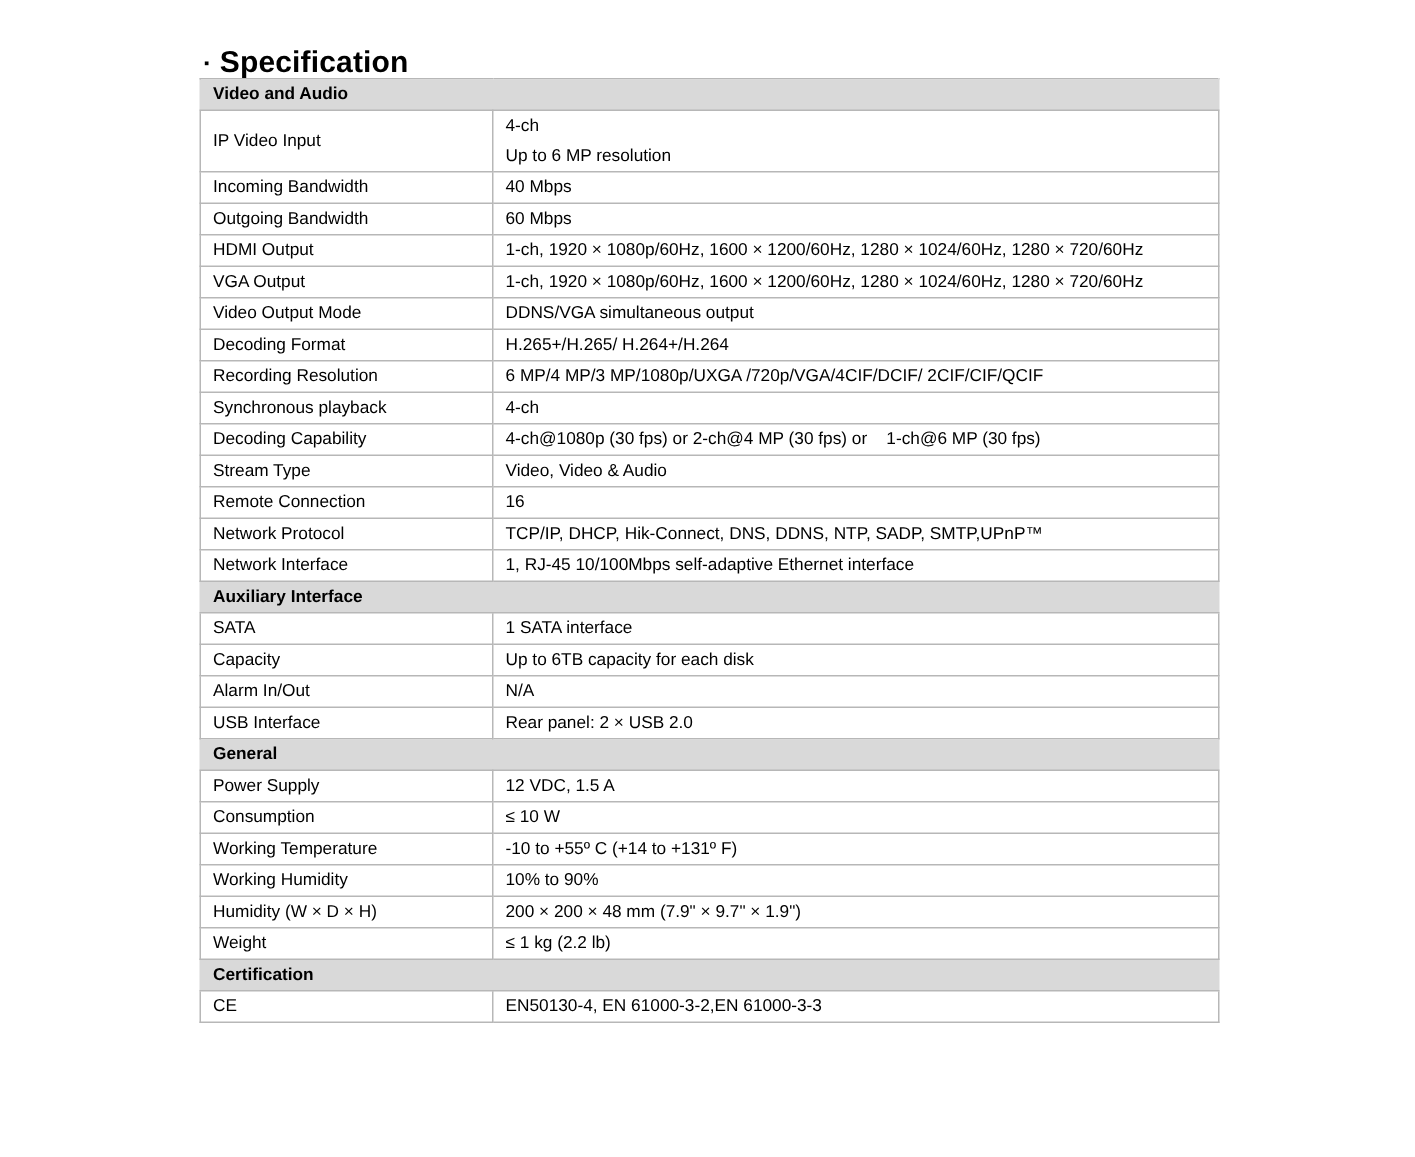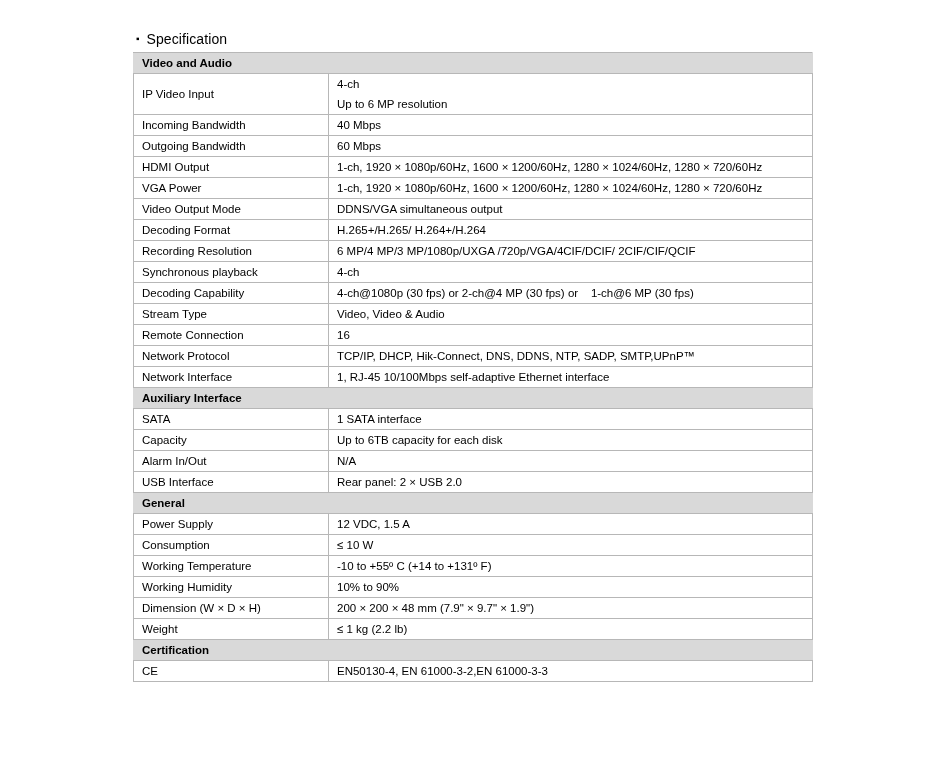--- a/index.html
+++ b/index.html
@@ -22,22 +22,22 @@
     left: 136px; top: 31px;
     display: flex; align-items: center; gap: 7px;
   }
   .bullet {
     font-size: 10px;
     line-height: 1;
     position: relative;
     top: 0px;
   }
   .title-text {
-    font-size: 14px;
-    font-weight: normal;
+    font-size: 20px;
+    font-weight: bold;
     letter-spacing: 0.1px;
   }
 
   table.spec-table {
     position: absolute;
     left: 133px; top: 52px;
     width: 679px;
     border-collapse: collapse;
     table-layout: fixed;
   }
@@ -92,21 +92,21 @@
         </tr>
         <tr class="data-row">
           <td class="label">Outgoing Bandwidth</td>
           <td class="value">60 Mbps</td>
         </tr>
         <tr class="data-row">
           <td class="label">HDMI Output</td>
           <td class="value">1-ch, 1920 × 1080p/60Hz, 1600 × 1200/60Hz, 1280 × 1024/60Hz, 1280 × 720/60Hz</td>
         </tr>
         <tr class="data-row">
-          <td class="label">VGA Power</td>
+          <td class="label">VGA Output</td>
           <td class="value">1-ch, 1920 × 1080p/60Hz, 1600 × 1200/60Hz, 1280 × 1024/60Hz, 1280 × 720/60Hz</td>
         </tr>
         <tr class="data-row">
           <td class="label">Video Output Mode</td>
           <td class="value">DDNS/VGA simultaneous output</td>
         </tr>
         <tr class="data-row">
           <td class="label">Decoding Format</td>
           <td class="value">H.265+/H.265/ H.264+/H.264</td>
         </tr>
@@ -170,21 +170,21 @@
         </tr>
         <tr class="data-row">
           <td class="label">Working Temperature</td>
           <td class="value">-10 to +55º C (+14 to +131º F)</td>
         </tr>
         <tr class="data-row">
           <td class="label">Working Humidity</td>
           <td class="value">10% to 90%</td>
         </tr>
         <tr class="data-row">
-          <td class="label">Dimension (W × D × H)</td>
+          <td class="label">Humidity (W × D × H)</td>
           <td class="value">200 × 200 × 48 mm (7.9" × 9.7" × 1.9")</td>
         </tr>
         <tr class="data-row">
           <td class="label">Weight</td>
           <td class="value">≤ 1 kg (2.2 lb)</td>
         </tr>
         <tr class="section-row">
           <td colspan="2">Certification</td>
         </tr>
         <tr class="data-row">

